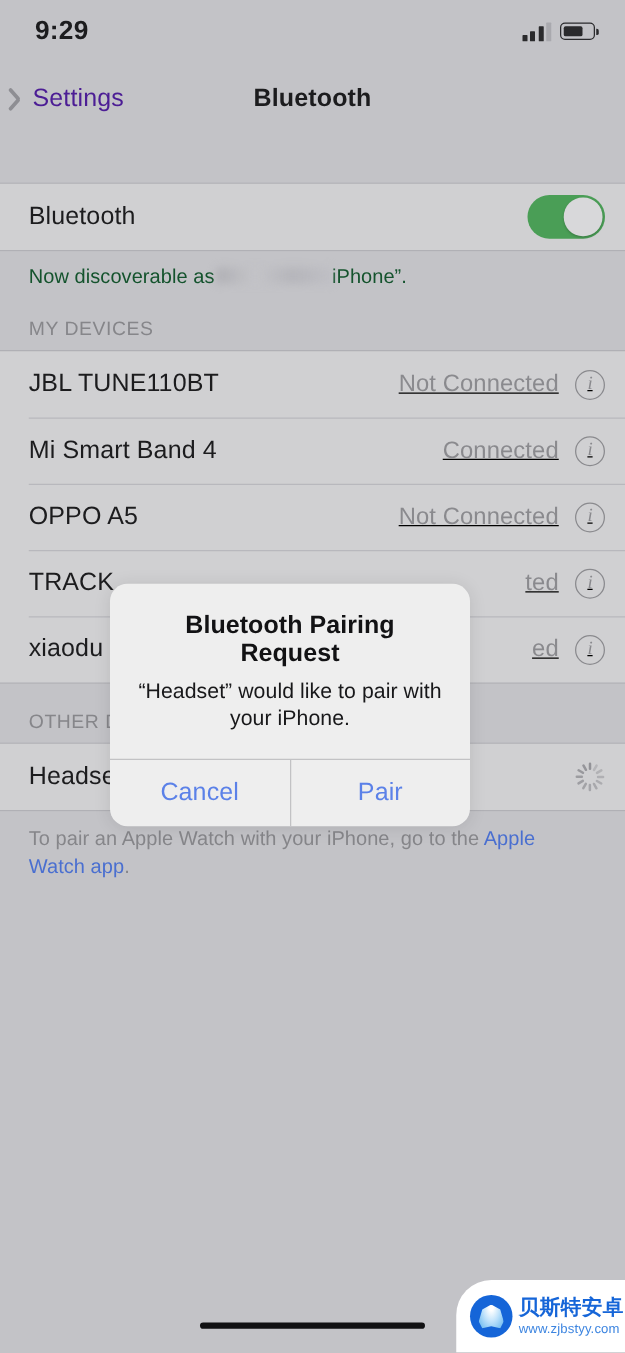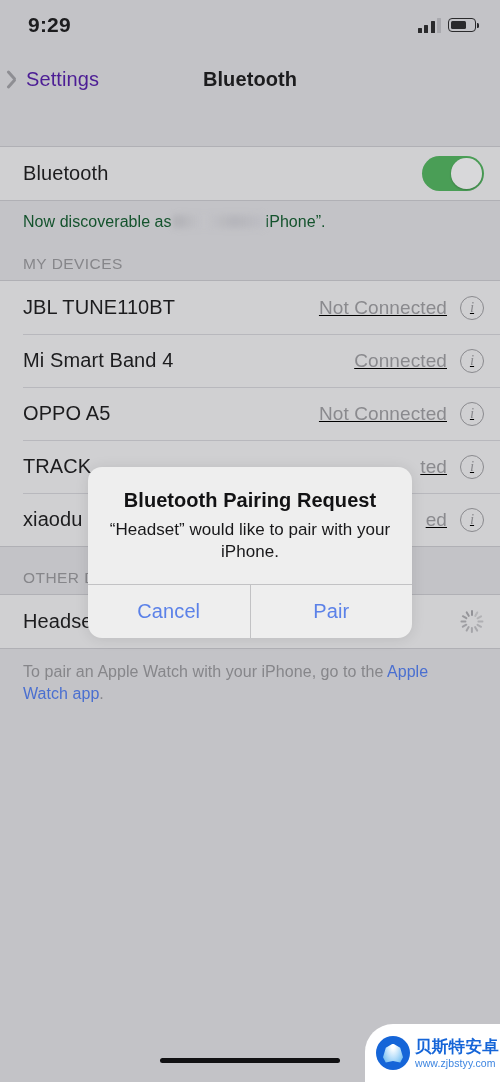--- a/index.html
+++ b/index.html
@@ -278,21 +278,21 @@
   .alert-overlay {
     position: absolute;
     inset: 0;
     z-index: 40;
     pointer-events: none;
   }
   .alert {
     position: absolute;
     left: 88px;
     top: 467px;
-    width: 324px;
+    width: 288px;
     background: #eeeeee;
     border-radius: 14px;
     overflow: hidden;
     box-shadow: 0 1px 14px rgba(0,0,0,0.10);
     pointer-events: auto;
   }
   .alert-body {
     padding: 22px 20px 21px 20px;
     text-align: center;
   }

